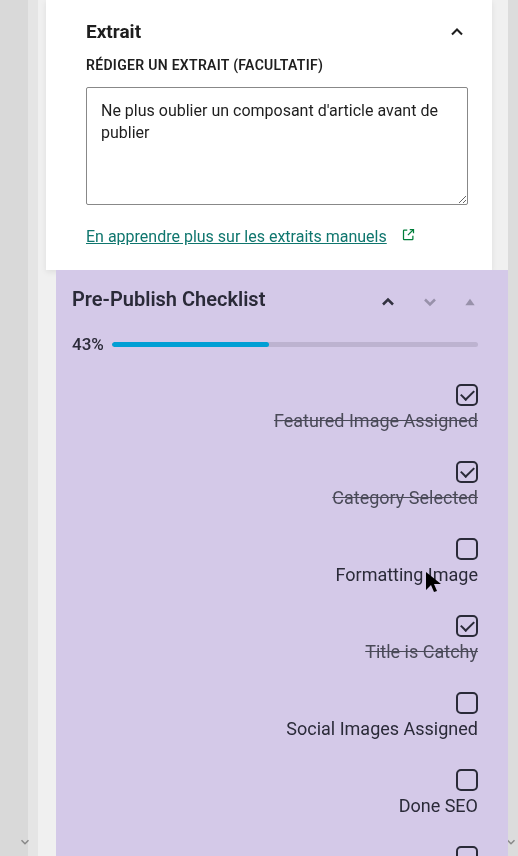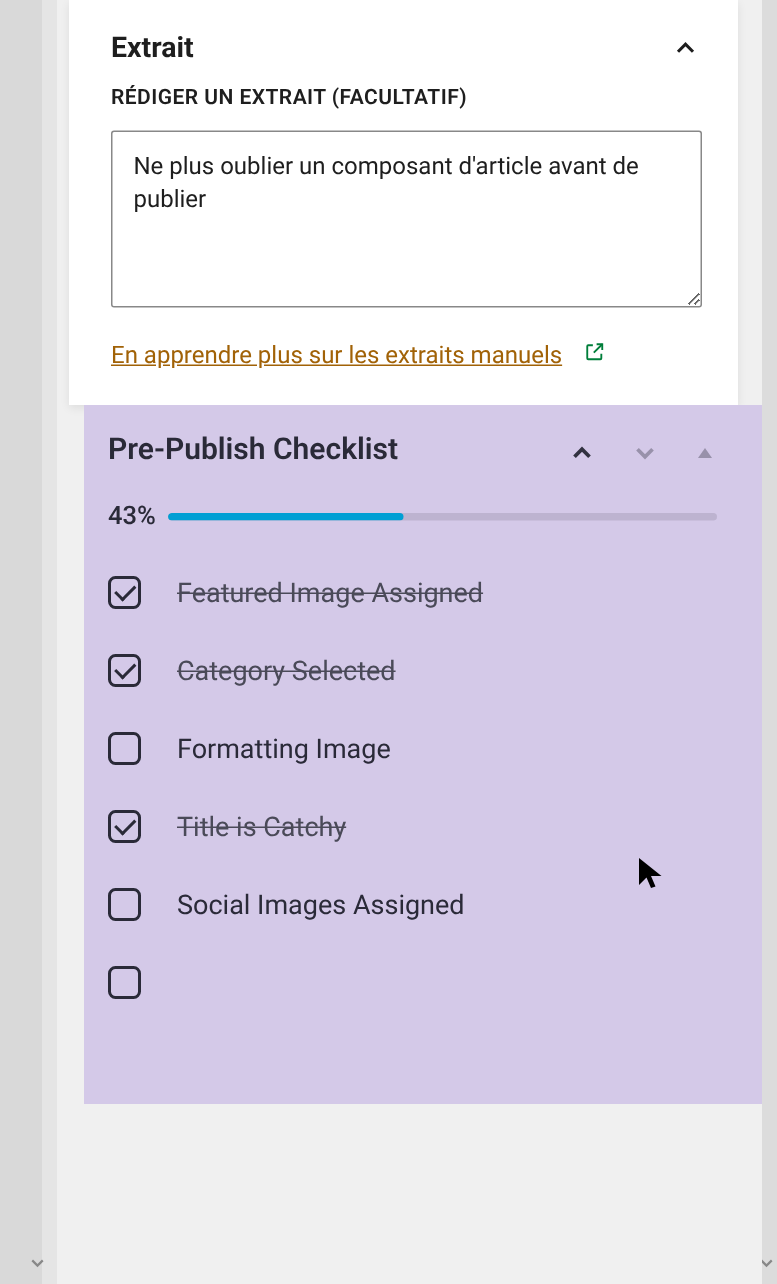--- a/index.html
+++ b/index.html
@@ -47,21 +47,21 @@
     position: absolute;
     left: 38px;
     right: 10px;
     top: 0;
     bottom: 0;
     background: #f0f0f0;
   }
   .extrait-panel {
     background: #fff;
     box-shadow: 0 2px 6px rgba(0,0,0,0.08);
-    padding: 0 0 24px 4px;
+    padding: 0 0 24px 16px;
     margin-left: 8px;
     margin-right: 16px;
   }
   .extrait-header {
     display: flex;
     justify-content: space-between;
     align-items: center;
     padding: 20px 24px 14px 24px;
   }
   .extrait-title {
@@ -96,21 +96,21 @@
     font-size: 16px;
     font-family: inherit;
     color: #1e1e1e;
     resize: both;
     line-height: 1.35;
   }
   .extrait-link-wrap {
     padding: 18px 24px 0 24px;
   }
   .extrait-link {
-    color: #a16207;
+    color: #0f766e;
     text-decoration: underline;
     font-size: 16px;
     display: inline-flex;
     align-items: center;
     gap: 14px;
   }
   .ext-icon {
     display: inline-block;
     vertical-align: middle;
   }
@@ -164,22 +164,23 @@
   }
   .progress-fill {
     position: absolute;
     left: 0; top: 0; bottom: 0;
     background: #009fd4;
     border-radius: 3px;
   }
   .check-item {
     display: flex;
     align-items: flex-end;
-    gap: 24px;
+    gap: 4px;
     margin-bottom: 30px;
+    flex-direction: column;
   }
   .check-box {
     width: 22px;
     height: 22px;
     border: 2px solid #2a2a38;
     border-radius: 5px;
     display: flex;
     align-items: center;
     justify-content: center;
     flex-shrink: 0;
@@ -298,20 +299,24 @@
         <div class="check-item">
           <div class="check-box checked"></div>
           <div class="check-label done">Title is Catchy</div>
         </div>
         <div class="check-item">
           <div class="check-box"></div>
           <div class="check-label">Social Images Assigned</div>
         </div>
         <div class="check-item">
           <div class="check-box"></div>
+          <div class="check-label">Done SEO</div>
+        </div>
+        <div class="check-item">
+          <div class="check-box"></div>
         </div>
       </div>
   </div>
 
 </div>
 
 <div class="cursor">
   <svg width="20" height="26" viewBox="0 0 20 26">
     <path d="M2 2 L2 20 L7 15 L10 22 L13 21 L10 14 L17 14 Z" fill="#000"></path>
   </svg>

